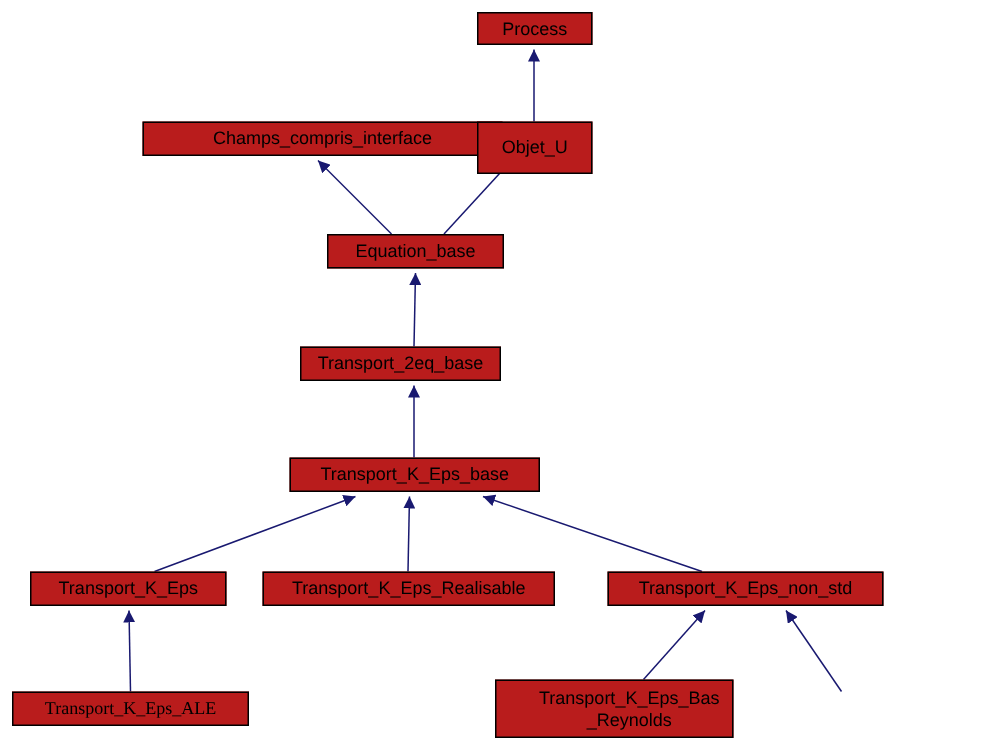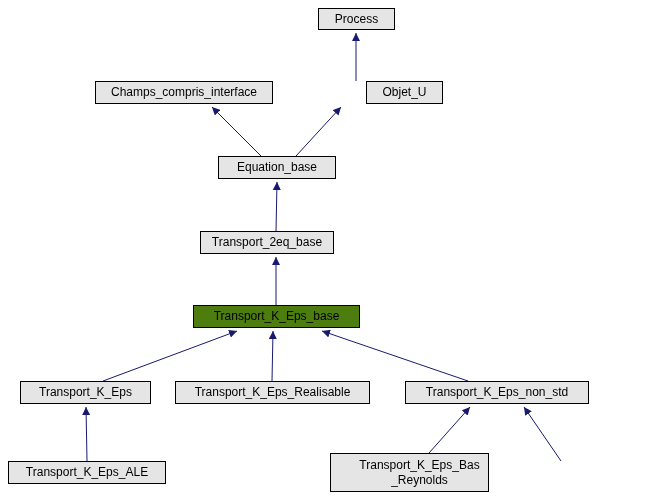--- a/index.html
+++ b/index.html
@@ -19,33 +19,33 @@
     position: absolute;
     left: 0;
     top: 0;
     width: 657px;
     height: 500px;
   }
   .node {
     position: absolute;
     box-sizing: border-box;
     border: 1px solid #000000;
-    background: #e5e5e5;
+    background: #b91c1c;
     color: #000000;
     font-size: 12px;
     line-height: 1.25;
     display: flex;
     align-items: center;
     justify-content: center;
     text-align: center;
     white-space: pre-line;
     cursor: pointer;
   }
   .node.highlight {
-    background: #4d7c0f;
+    background: #b91c1c;
     cursor: default;
   }
 </style>
 </head>
 <body>
 
 <div class="canvas">
 
   <svg class="edges" width="657" height="500" viewBox="0 0 657 500" xmlns="http://www.w3.org/2000/svg">
     <defs>
@@ -63,35 +63,35 @@
       <line x1="272" y1="381" x2="273" y2="331" marker-end="url(#arrowhead)" stroke="#191970"></line>
       <line x1="468" y1="381" x2="322" y2="331" marker-end="url(#arrowhead)" stroke="#191970"></line>
       <line x1="87" y1="461" x2="86" y2="407" marker-end="url(#arrowhead)" stroke="#191970"></line>
       <line x1="429" y1="453" x2="470" y2="407" marker-end="url(#arrowhead)" stroke="#191970"></line>
       <line x1="561" y1="461" x2="524" y2="407" marker-end="url(#arrowhead)" stroke="#191970"></line>
     </g>
   </svg>
 
   <div class="node" style="left:318px; top:8px; width:77px; height:22px;">Process</div>
 
-  <div class="node" style="left:95px; top:81px; width:178px; height:23px;">Champs_compris_interface</div>
+  <div class="node" style="left:95px; top:81px; width:240px; height:23px;">Champs_compris_interface</div>
 
-  <div class="node" style="left:318px; top:81px; width:77px; height:23px;margin-left:48px;">Objet_U</div>
+  <div class="node" style="left:318px; top:81px; width:77px; height:35px;">Objet_U</div>
 
   <div class="node" style="left:218px; top:156px; width:118px; height:23px;">Equation_base</div>
 
   <div class="node" style="left:200px; top:231px; width:134px; height:23px;">Transport_2eq_base</div>
 
   <div class="node highlight" style="left:193px; top:305px; width:167px; height:23px;">Transport_K_Eps_base</div>
 
   <div class="node" style="left:175px; top:381px; width:195px; height:23px;">Transport_K_Eps_Realisable</div>
 
   <div class="node" style="left:20px; top:381px; width:131px; height:23px;">Transport_K_Eps</div>
 
   <div class="node" style="left:405px; top:381px; width:184px; height:23px;">Transport_K_Eps_non_std</div>
 
-  <div class="node" style="left:8px; top:461px; width:158px; height:23px;">Transport_K_Eps_ALE</div>
+  <div class="node" style="left:8px; top:461px; width:158px; height:23px;font-family:Liberation Serif, serif;">Transport_K_Eps_ALE</div>
 
   <div class="node" style="left:330px; top:453px; width:159px; height:39px;padding-left:20px;">Transport_K_Eps_Bas
 _Reynolds</div>
 
 
 </div>
 
 </body></html>

